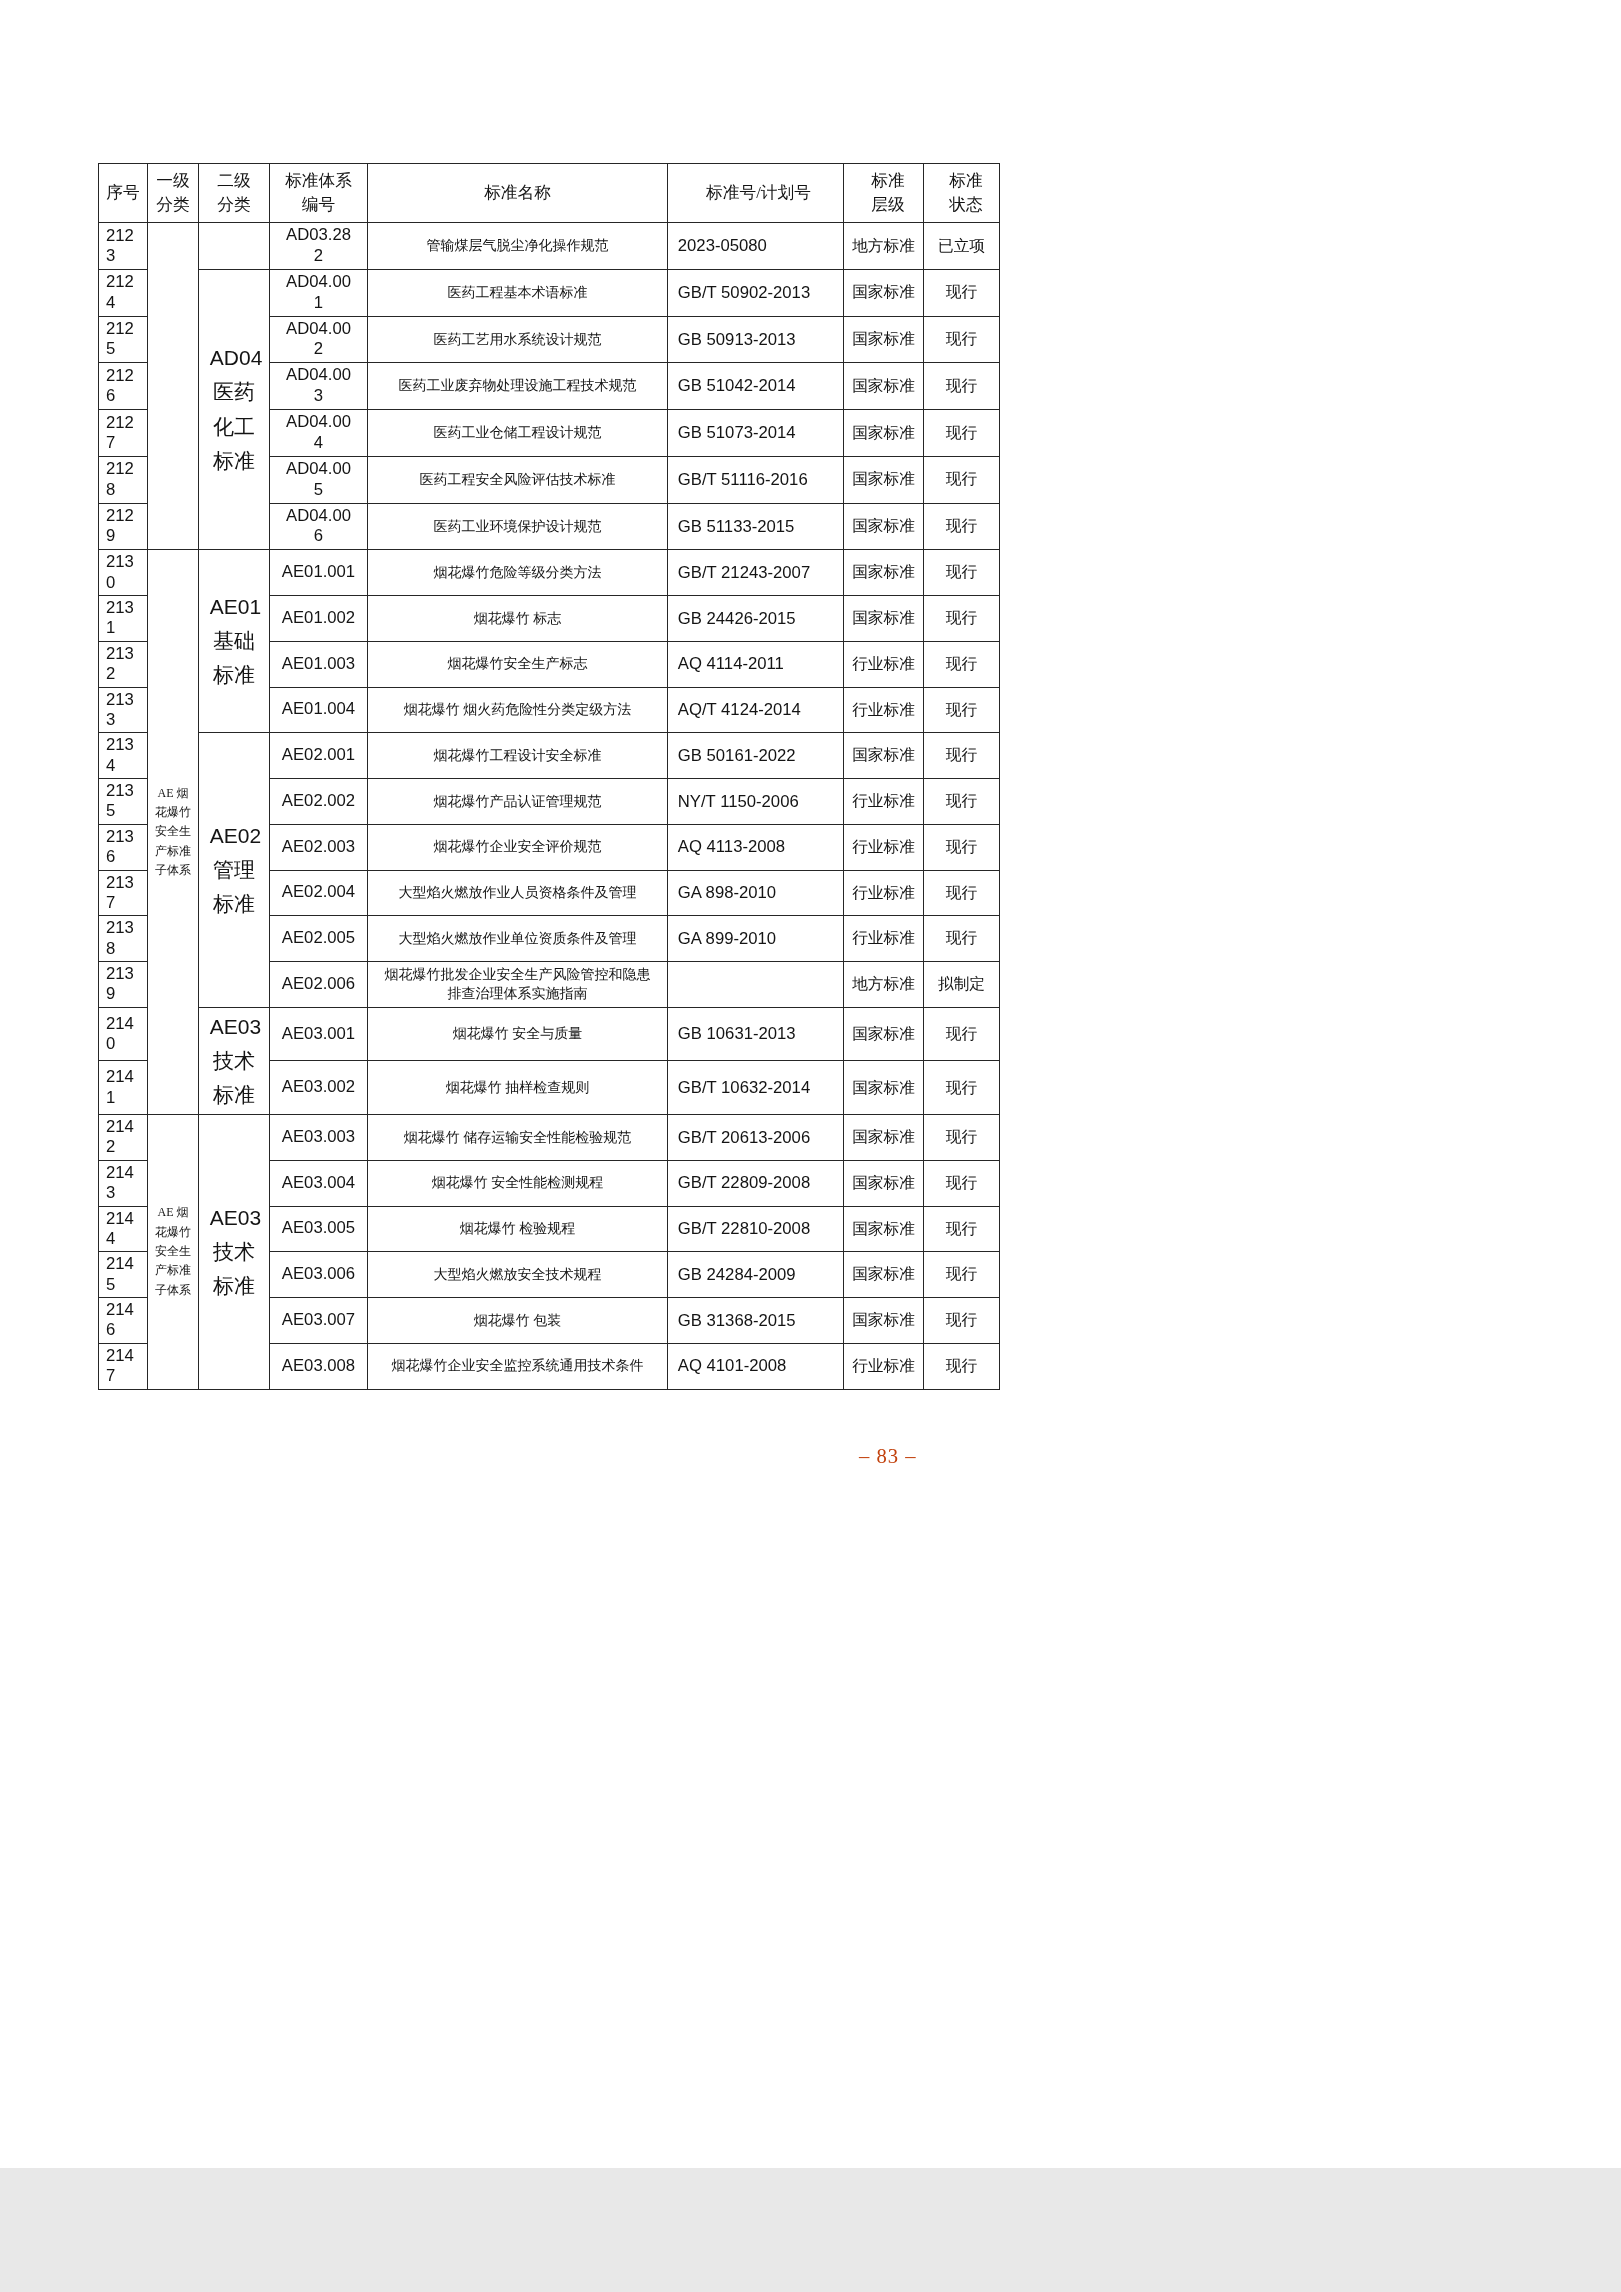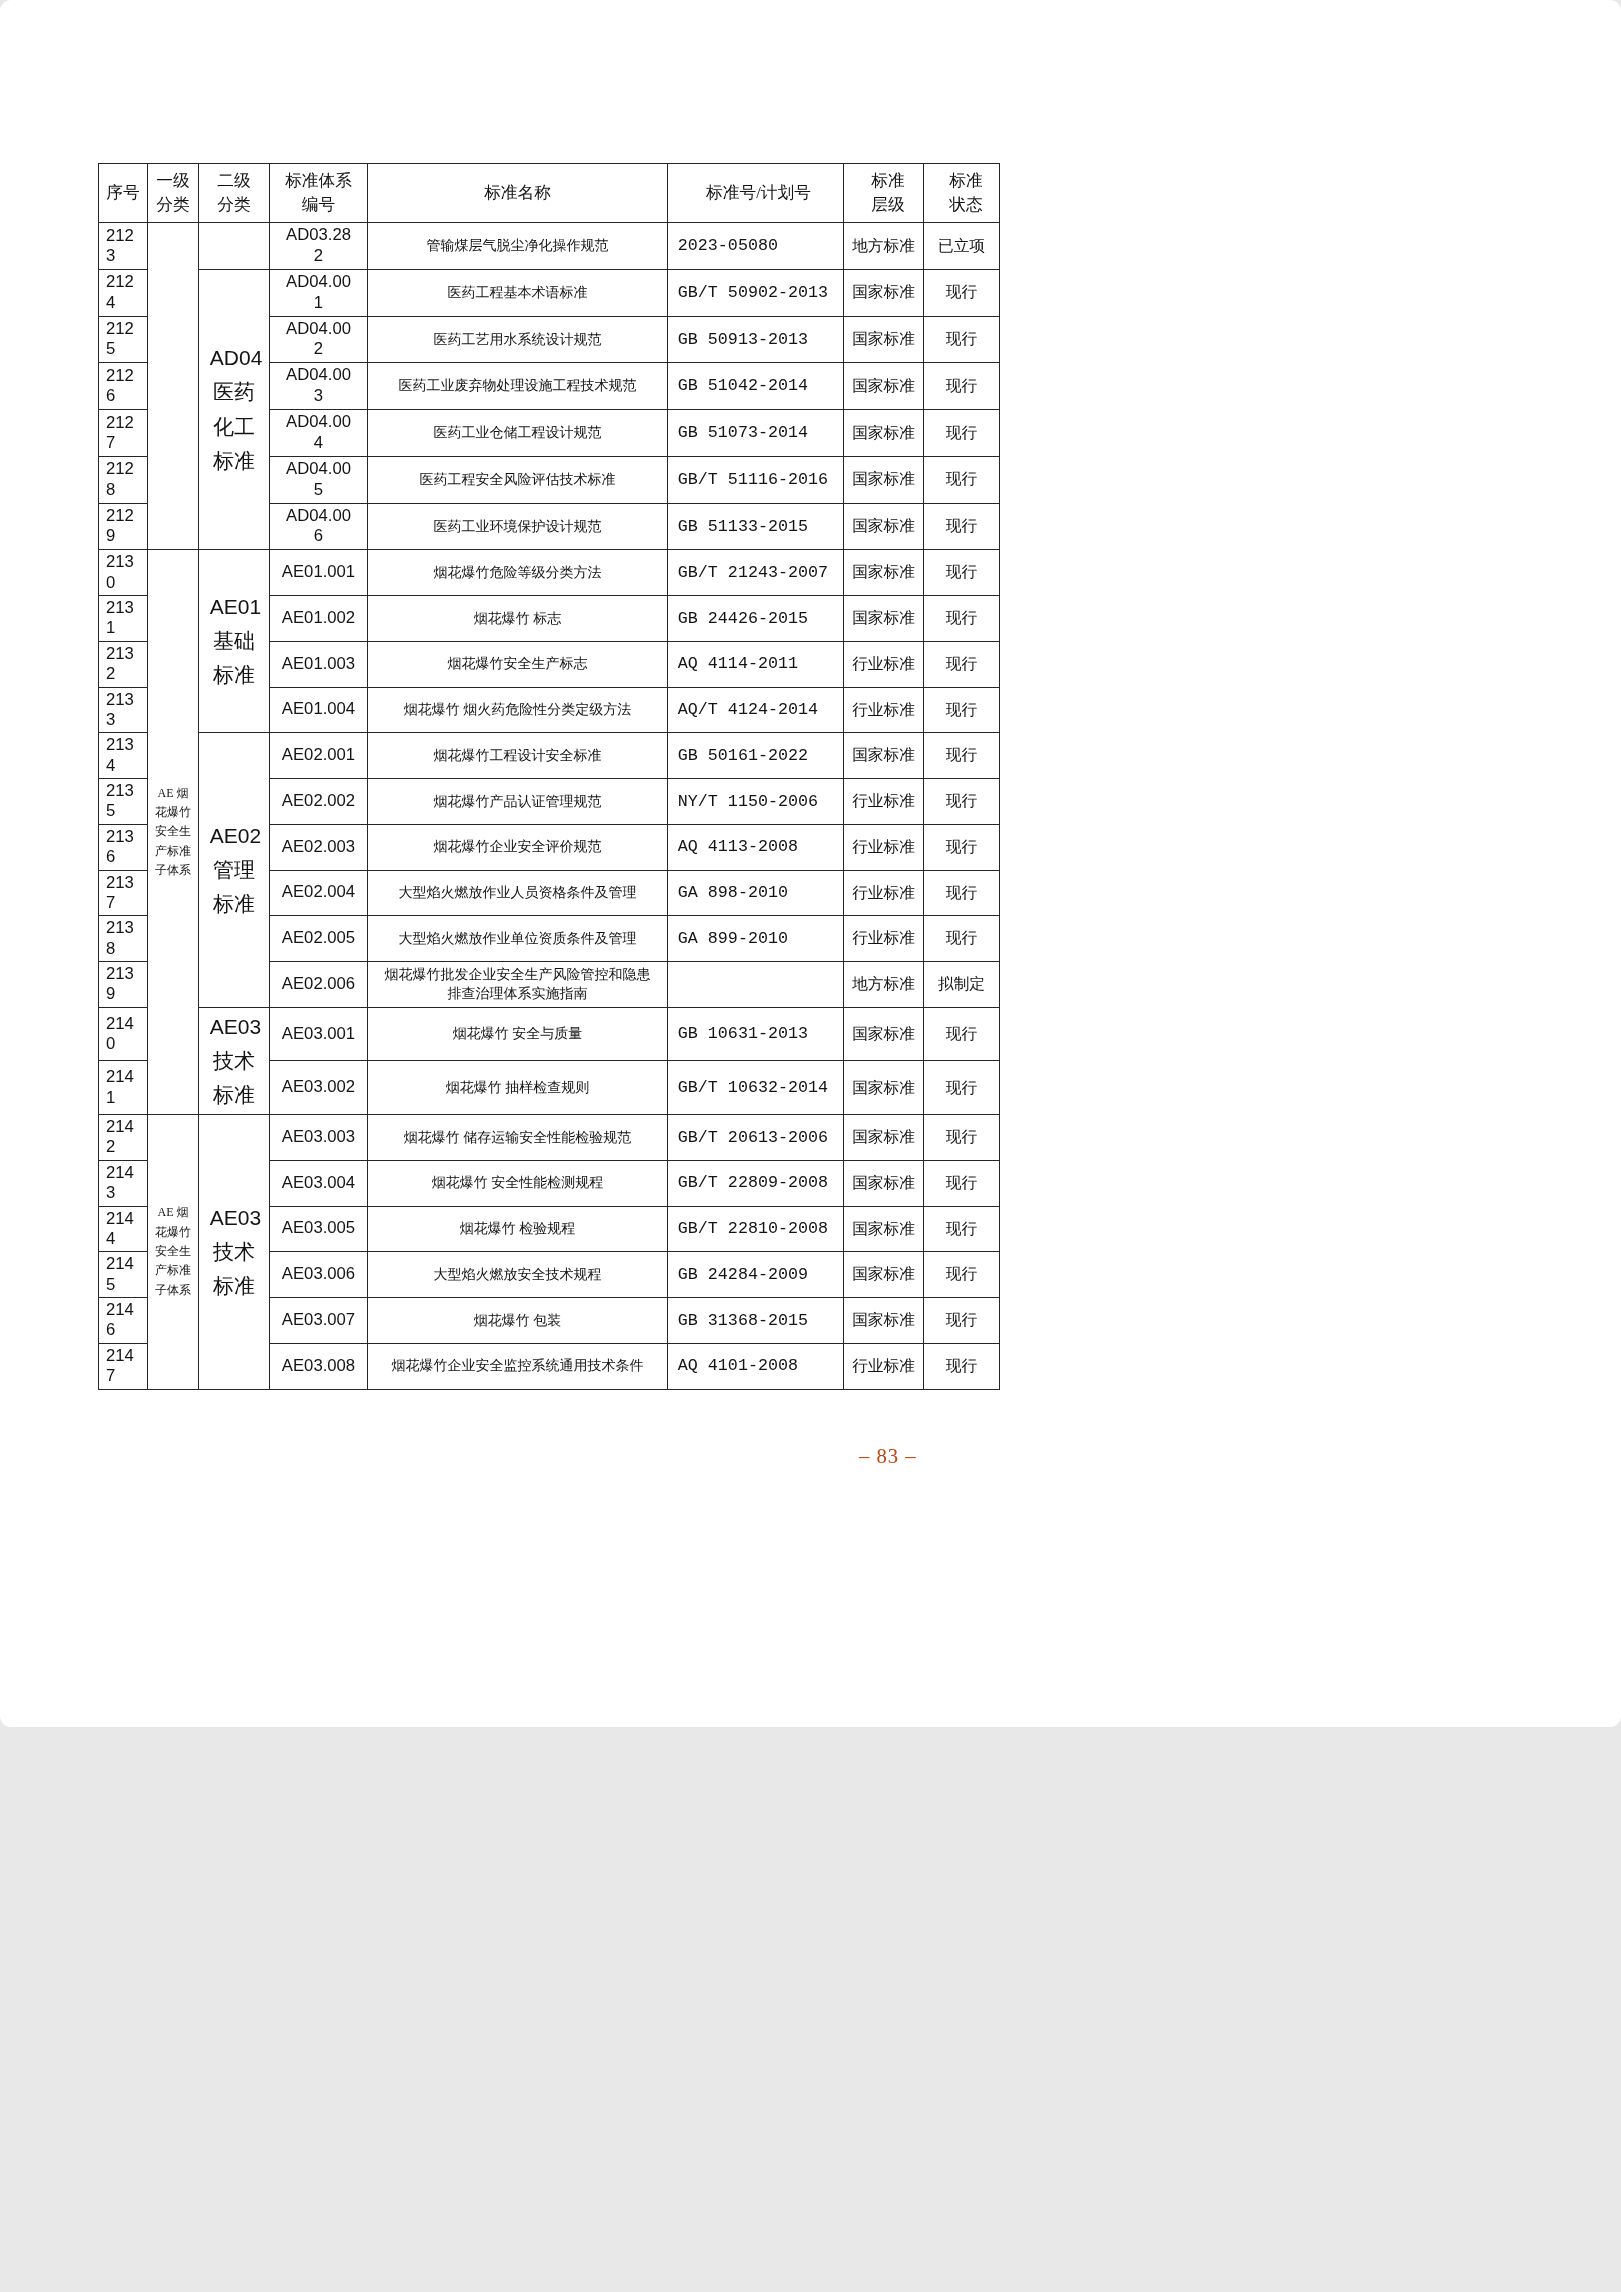--- a/index.html
+++ b/index.html
@@ -1,40 +1,39 @@
 <!DOCTYPE html>
 <html><head>
 <meta charset="utf-8">
 <style>
   html,body{margin:0;padding:0;background:#e8e8e8;}
   .page{
     position:relative;
-    width:1621px;height:1727px;
+    width:1621px;height:2168px;
     background:#ffffff;
     margin:0 auto;
     overflow:hidden;
     font-family:"Liberation Serif","DejaVu Serif",serif;
     color:#141414;
-    border-radius:11px;
   }
   table.std{
     position:absolute;left:98px;top:163px;
     width:902px;
     border-collapse:collapse;
     table-layout:fixed;
   }
   td,th{border:1px solid #262626;vertical-align:middle;box-sizing:border-box;}
   tr.body-row{height:44px;}
 
   .c-seq{font-family:"Liberation Sans","DejaVu Sans",sans-serif;font-size:16.7px;line-height:1.22;text-align:left;word-break:break-all;padding:2px 6.9px;}
   .c-l1 {font-family:Liberation Serif, serif;font-size:12px;line-height:1.62;text-align:center;padding:2px 3.9px;}
   .c-l2 {font-family:"Liberation Sans","DejaVu Sans",sans-serif;font-size:21px;line-height:1.62;text-align:center;padding:2px 10.8px;}
   .c-code{font-family:"Liberation Sans","DejaVu Sans",sans-serif;font-size:16.7px;line-height:1.25;text-align:center;white-space:pre-line;word-break:break-all;padding:2px 7.8px;margin-top:9px;}
   .c-name{font-family:"Liberation Serif","DejaVu Serif",serif;font-size:14px;line-height:1.4;text-align:center;padding:2.9px 9.8px;}
-  .c-no  {font-family:Liberation Mono, monospace;font-size:16.7px;line-height:1.3;text-align:left;padding:2px 3.9px 2px 9.8px;}
+  .c-no  {font-family:Liberation Sans, sans-serif;font-size:16.7px;line-height:1.3;text-align:left;padding:2px 3.9px 2px 9.8px;}
   .c-level,.c-status{font-family:"Liberation Serif","DejaVu Serif",serif;font-size:15.7px;line-height:1.3;text-align:center;padding:2px 3.9px;}
 
   th.hdr{
     font-family:"Liberation Serif","DejaVu Serif",serif;
     font-size:16.7px;font-weight:normal;
     text-align:center;line-height:1.45;
     height:59px;white-space:normal;word-break:normal;
   }
   .hdr-narrow{display:inline-block;width:39px;margin-left:9px;}
 

